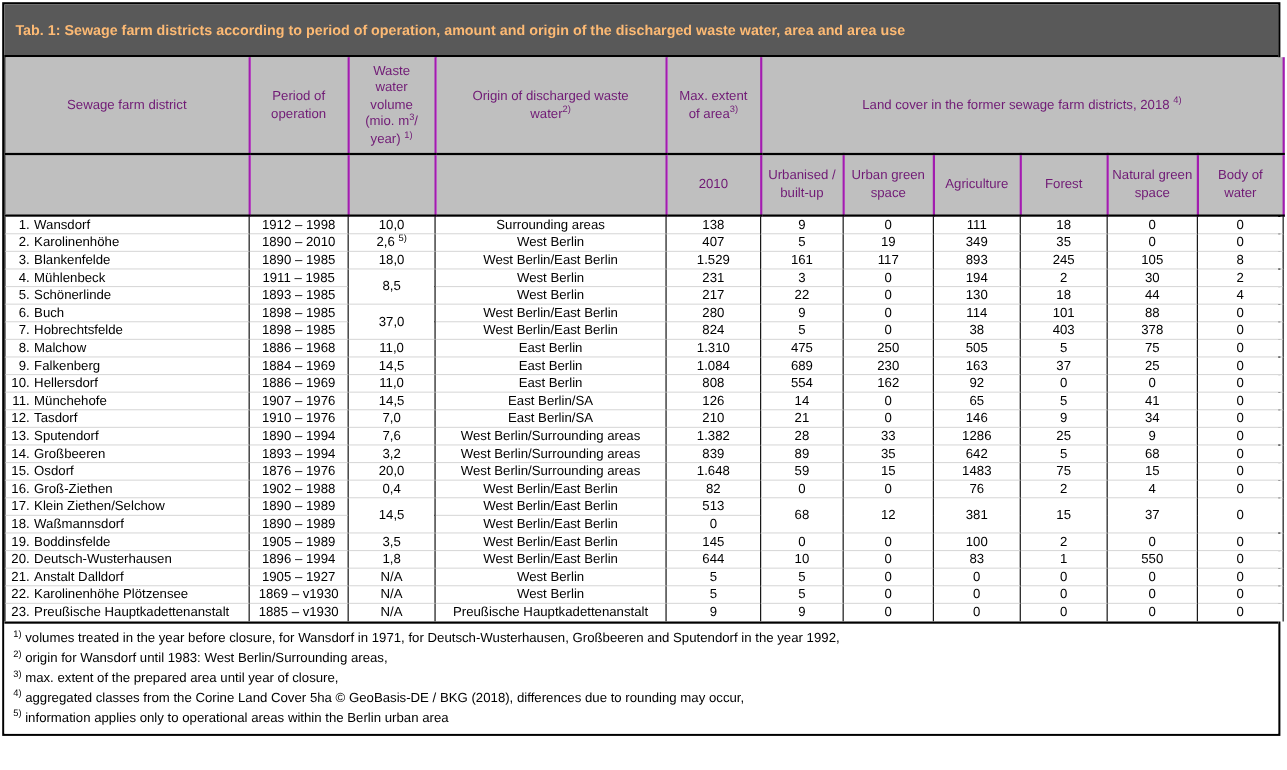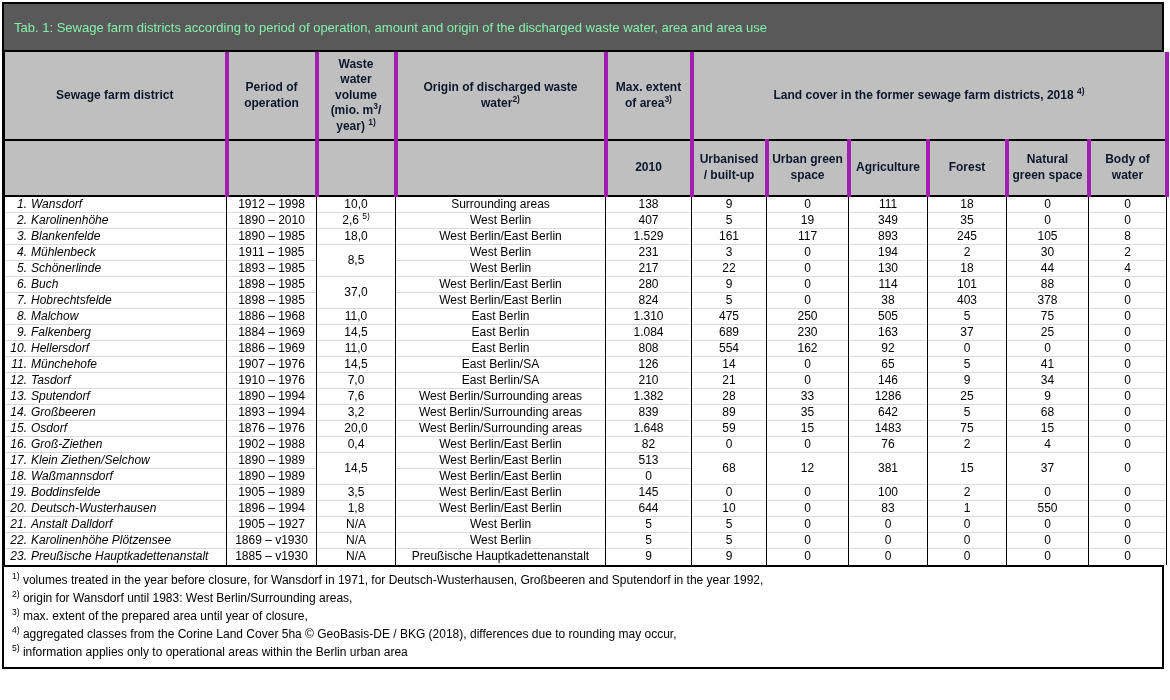--- a/index.html
+++ b/index.html
@@ -11,51 +11,51 @@
   }
   .frame {
     margin: 2px;
     border: 2px solid #000000;
     width: 1162px;
     box-sizing: border-box;
     background: #ffffff;
   }
   .title-bar {
     background: #595959;
-    color: #86efac;
+    color: #fdba74;
     font-size: 13px;
-    font-weight: normal;
+    font-weight: bold;
     padding: 0 10px;
     height: 48px;
     display: flex;
     align-items: center;
     border-bottom: 2px solid #000000;
     box-sizing: border-box;
   }
   table.main {
     border-collapse: collapse;
     table-layout: fixed;
     width: 100%;
   }
   table.main th, table.main td {
     box-sizing: border-box;
     overflow: hidden;
   }
   thead th {
     background: #BFBFBF;
     font-size: 12px;
-    font-weight: bold;
+    font-weight: normal;
     text-align: center;
     vertical-align: middle;
     border-left: 1px solid #000000;
-    border-right: 4px solid #a21caf;
+    border-right: 2px solid #a21caf;
     border-bottom: 2px solid #000000;
     padding: 2px 3px;
     line-height: 1.3;
-    color: #0f172a;
+    color: #701a75;
   }
   thead tr.h-row1 { height: 88px; }
   thead tr.h-row2 { height: 56px; }
   tbody td {
     font-size: 12px;
     color: #000000;
     text-align: center;
     vertical-align: middle;
     height: 16px;
     line-height: 15px;
@@ -63,21 +63,20 @@
     border-left: 1px solid #000000;
     border-right: 1px solid #000000;
     border-top: 1px solid #D9D9D9;
     background: #ffffff;
     white-space: nowrap;
   }
   tbody tr:first-child td { border-top: none; }
   td.name-cell {
     text-align: left;
     padding-left: 3px;
-    font-style: italic;
   }
   .row-num {
     display: inline-block;
     width: 19px;
     text-align: right;
     margin-right: 4px;
   }
   sup {
     font-size: 8.5px;
     vertical-align: super;

